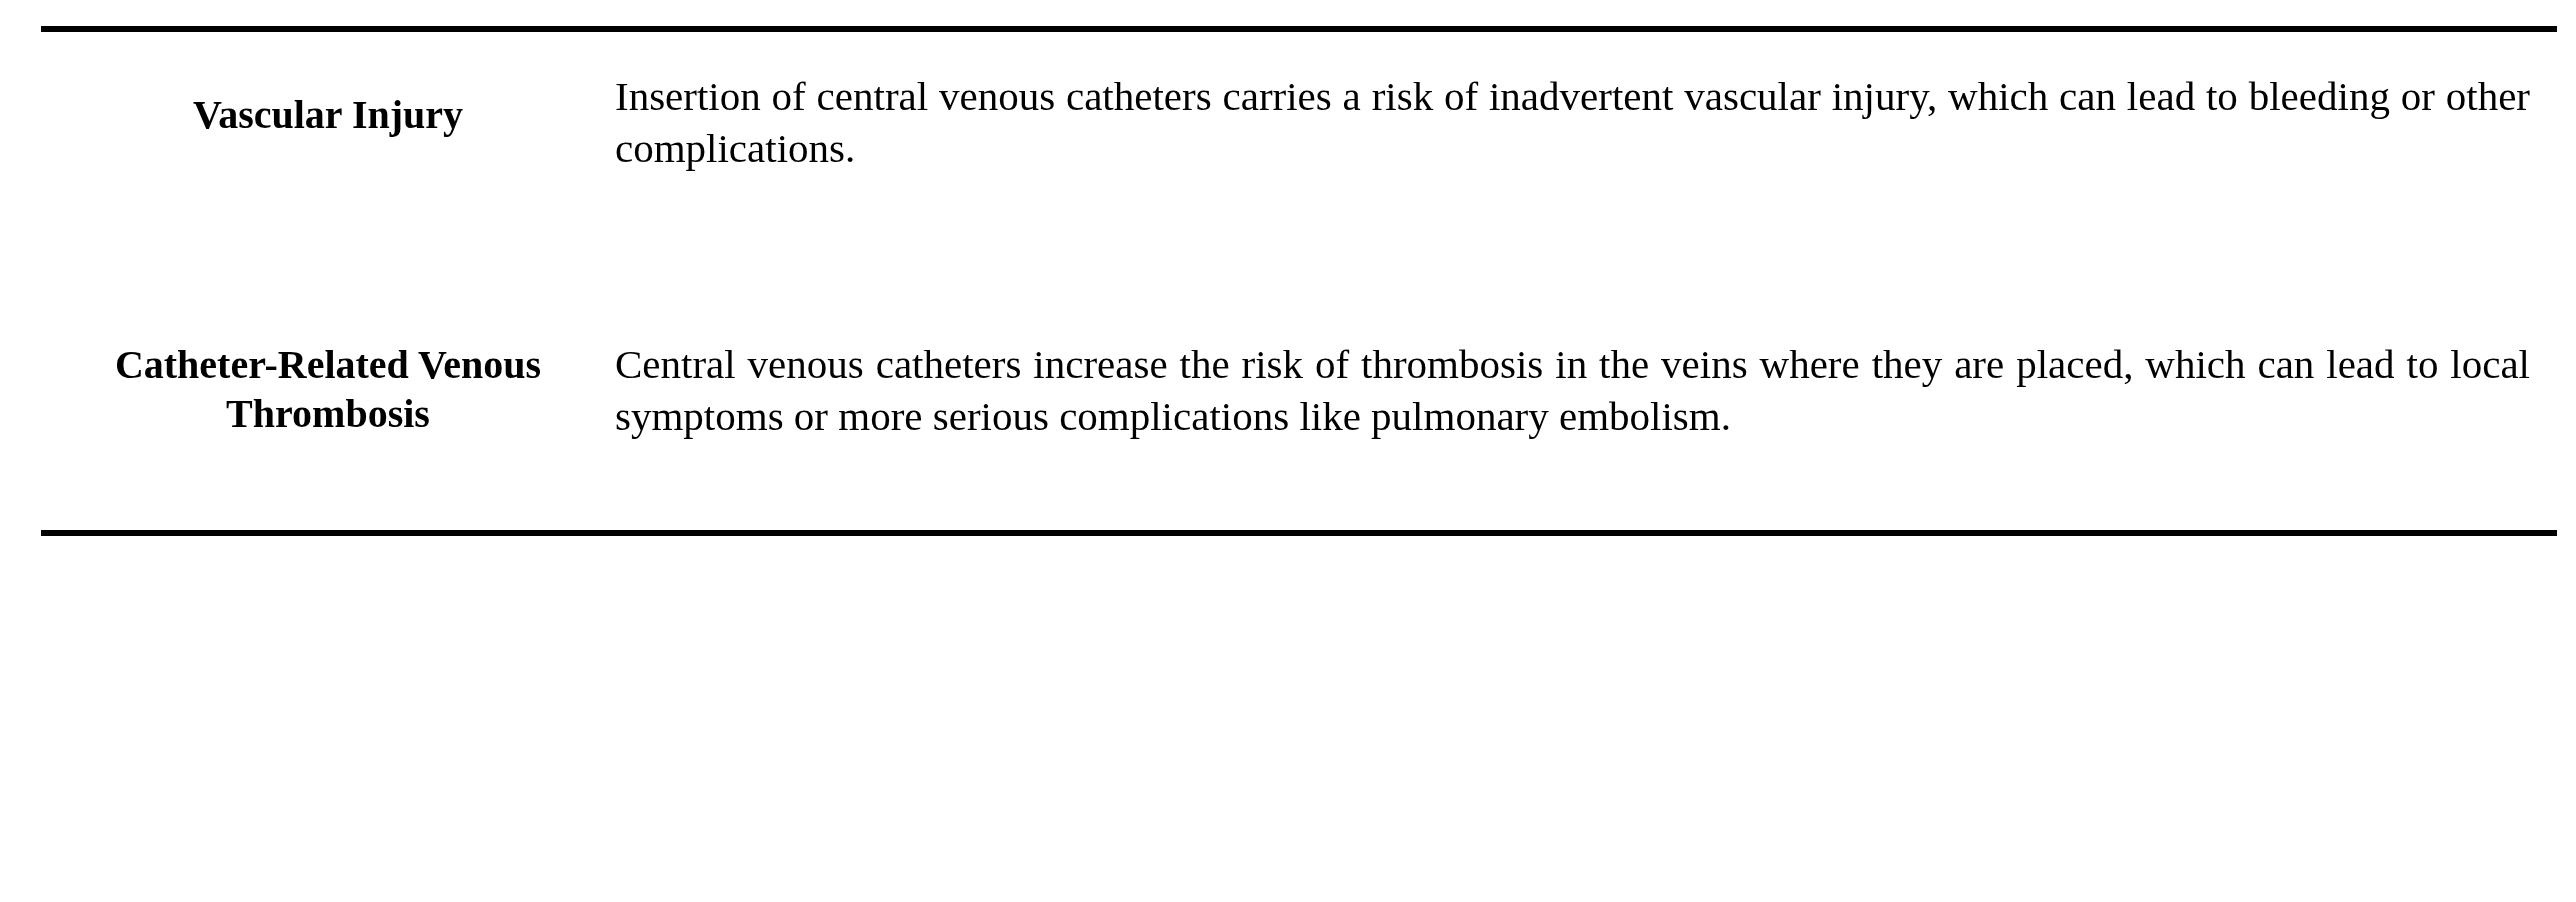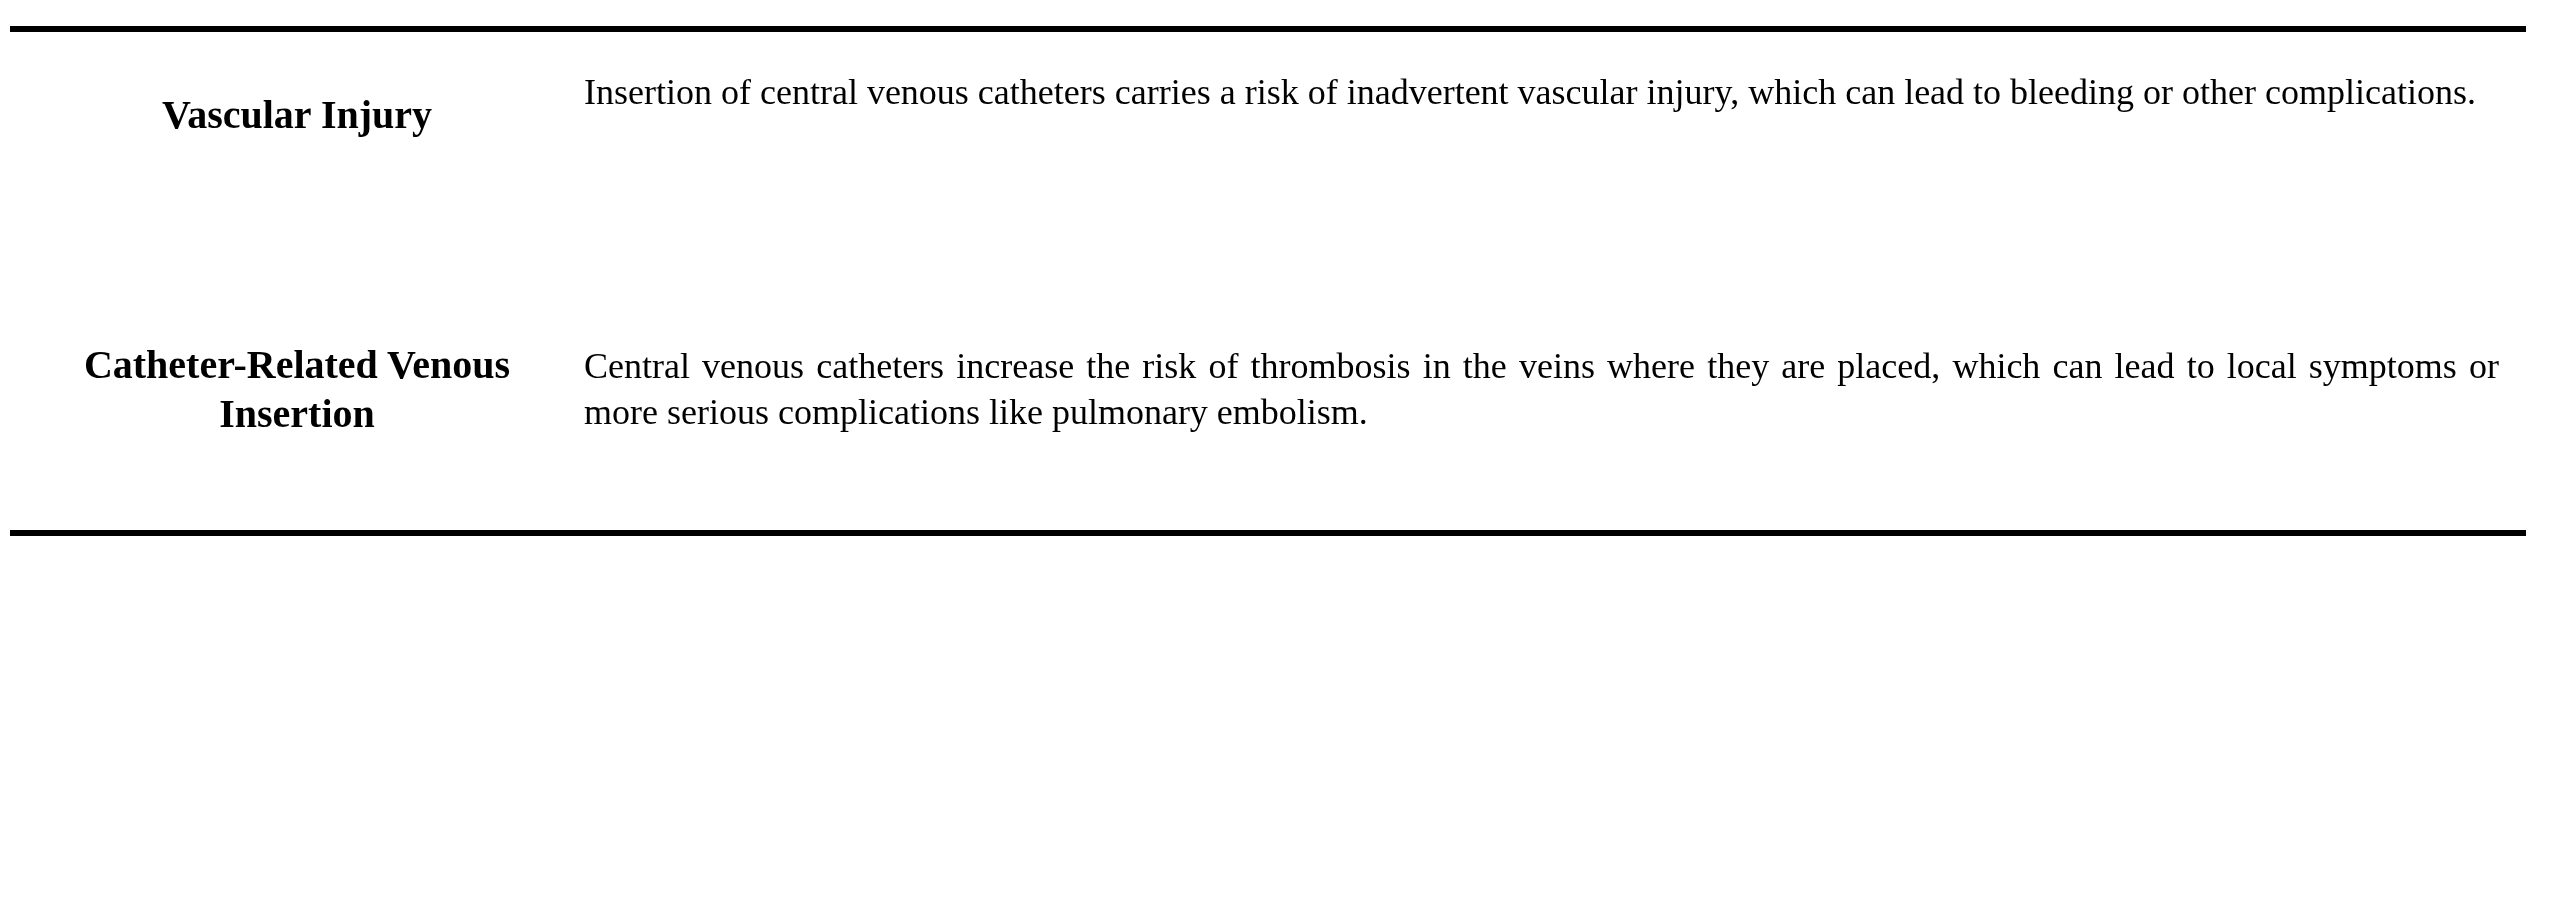--- a/index.html
+++ b/index.html
@@ -11,21 +11,21 @@
     width: 2576px;
     height: 902px;
     font-family: "Liberation Serif", serif;
     color: #000000;
     overflow: hidden;
   }
 
   .table-wrap {
     box-sizing: border-box;
     width: 2273px;
-    padding: 0 27px 0 10px;
+    padding: 0 27px 0 41px;
   }
 
   .rule {
     background: #000000;
     width: 2516px;
     margin: 0 auto;
   }
   .rule-top { height: 6.1px; margin-top: 26px; }
   .rule-bottom { height: 6.1px; margin-top: 0px; }
 
@@ -49,21 +49,21 @@
     font-weight: bold;
     font-size: 40px;
     line-height: 1.22;
     padding: 0 41px 0 41px;
     box-sizing: border-box;
   }
 
   td.desc {
     text-align: justify;
     text-align-last: left;
-    font-size: 36px;
+    font-size: 41px;
     line-height: 1.27;
     padding: 0 27px 0 0;
     box-sizing: border-box;
     hyphens: none;
   }
 
   tr.row-1 td { height: 225px; padding-top: 38px; }
   tr.row-2 td { height: 273px; }
   tr.row-3 td { height: 273px; padding-bottom: 6.8px; }
 
@@ -84,21 +84,21 @@
     <colgroup>
       <col class="c-term">
       <col class="c-desc">
     </colgroup>
     <tbody>
       <tr class="row-1">
         <td class="term">Vascular Injury</td>
         <td class="desc">Insertion of central venous catheters carries a risk of inadvertent vascular injury, which can lead to bleeding or other complications.</td>
       </tr>
       <tr class="row-3">
-        <td class="term">Catheter-Related Venous Insertion</td>
+        <td class="term">Catheter-Related Venous Thrombosis</td>
         <td class="desc">Central venous catheters increase the risk of thrombosis in the veins where they are placed, which can lead to local symptoms or more serious complications like pulmonary embolism.</td>
       </tr>
     </tbody>
   </table>
 
   <div class="rule rule-bottom"></div>
 
 </div>
 
 

